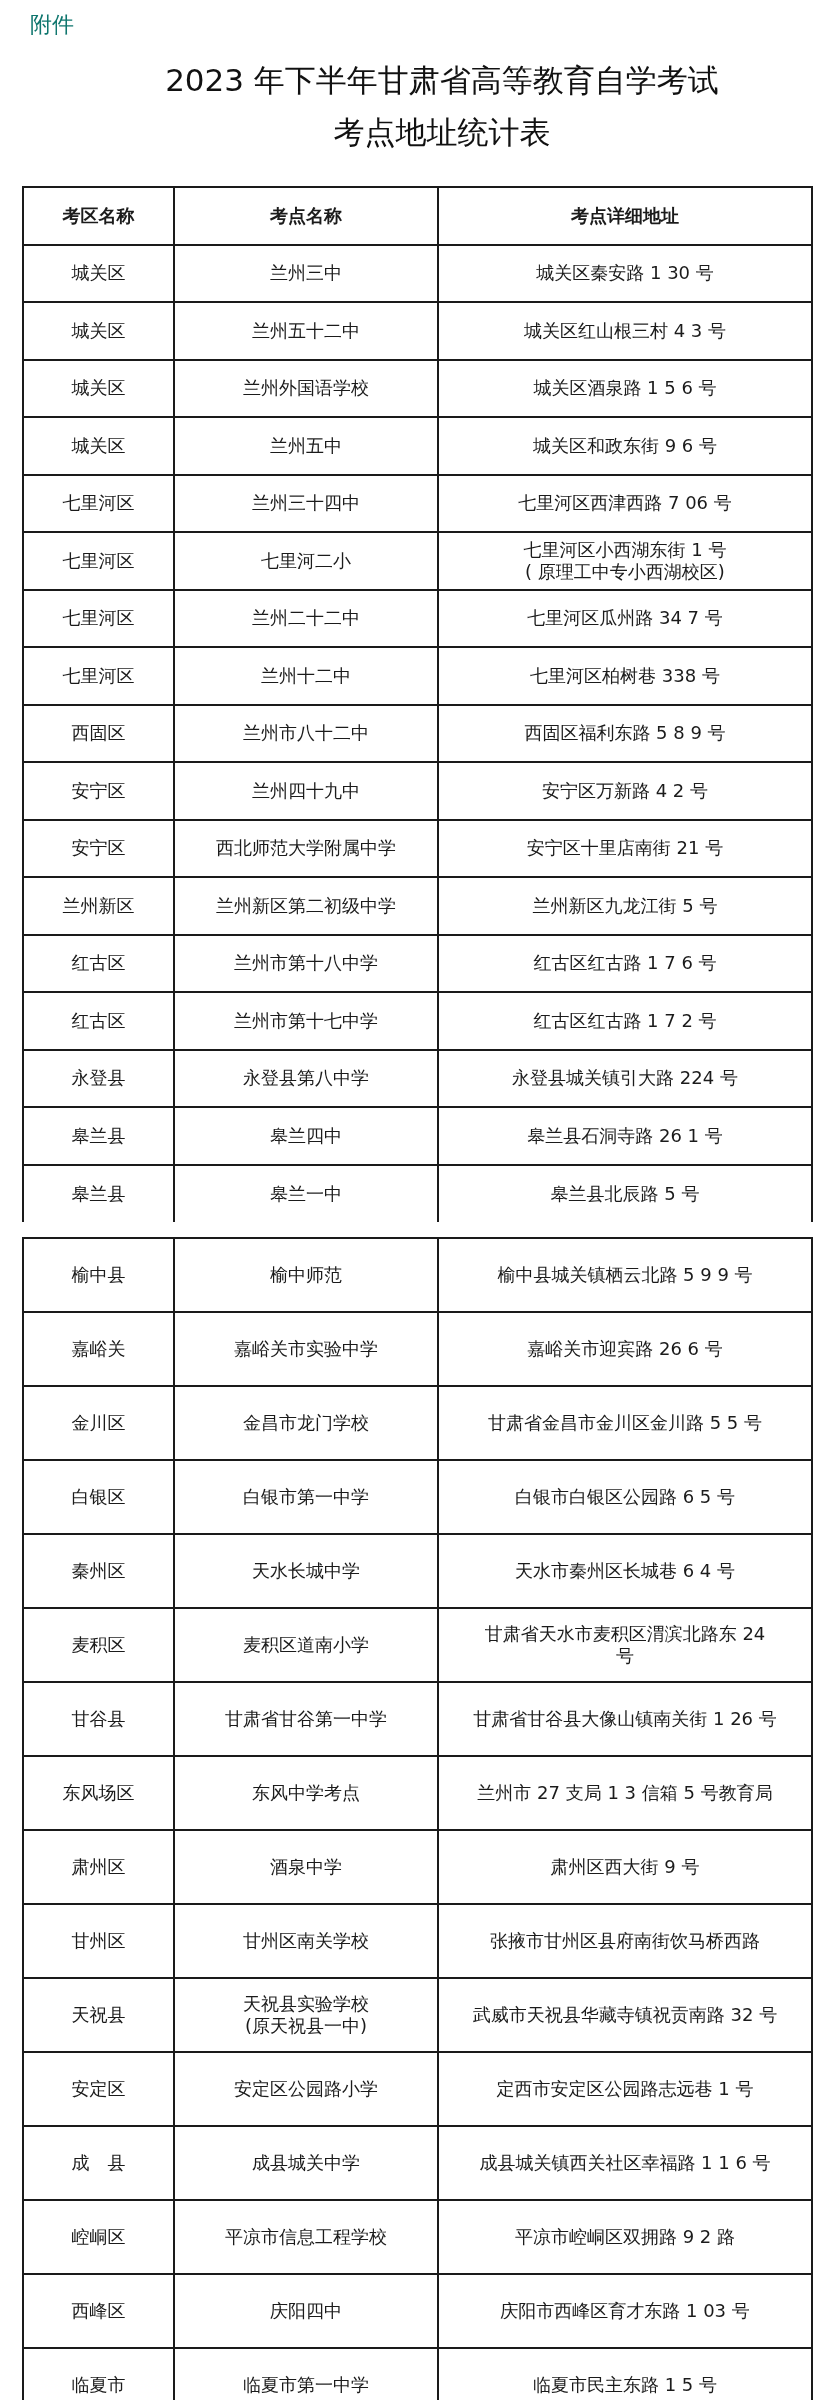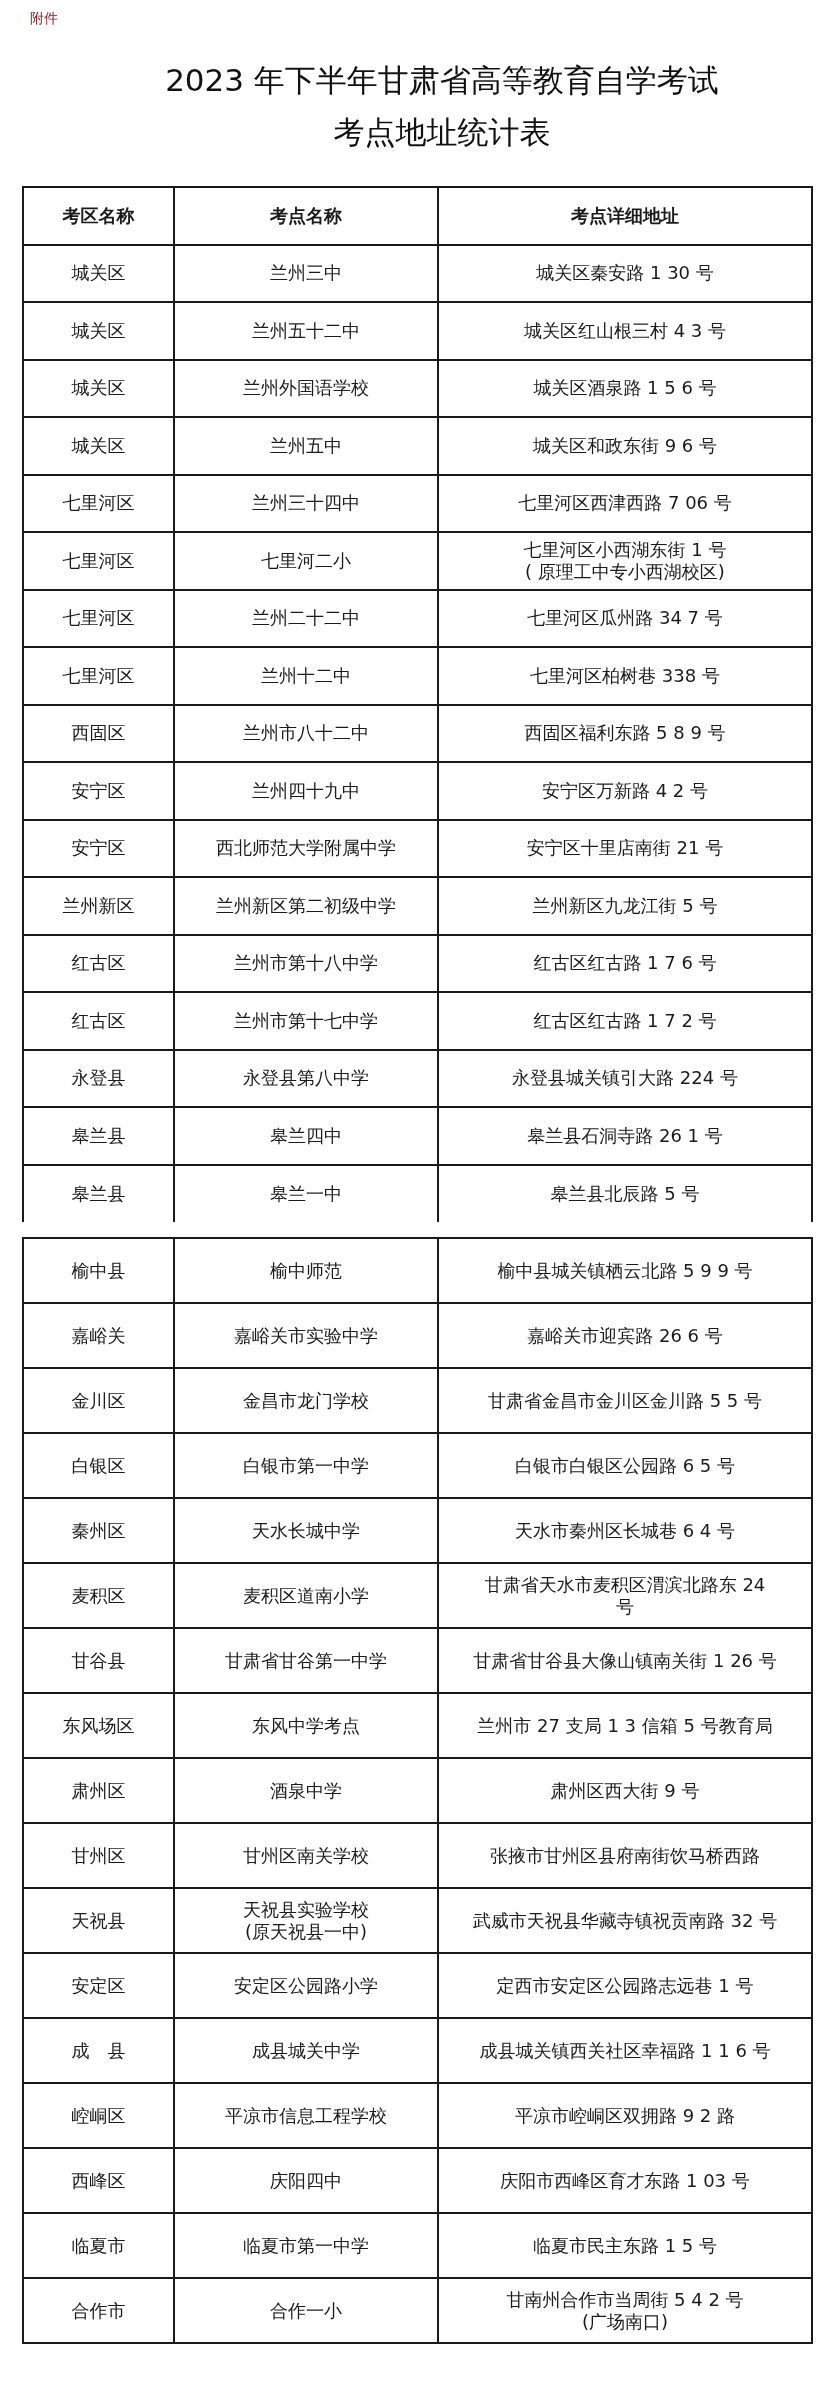--- a/index.html
+++ b/index.html
@@ -2,21 +2,21 @@
 <html><head>
 <meta charset="utf-8">
 <style>
   html, body { margin: 0; padding: 0; background: #ffffff; }
   body {
     width: 834px; height: 2400px; position: relative; overflow: hidden;
     font-family: "DejaVu Sans", "Liberation Sans", sans-serif; color: #111;
   }
   .attach {
     position: absolute; left: 30px; top: 10px;
-    font-size: 14px; color: #7f1d1d;
+    font-size: 22px; color: #0f766e;
   }
   .title {
     position: absolute; left: 0; width: 834px; text-align: center;
     font-size: 31px; color: #111; letter-spacing: 0px; line-height: 44px; padding-left: 25px;
   }
   .title.l1 { top: 58px; }
   .title.l2 { top: 110px; }
   table.grid {
     position: absolute; left: 22px; width: 789px;
     border-collapse: collapse; table-layout: fixed;
@@ -28,21 +28,21 @@
     color: #1b1b1b; font-weight: normal;
   }
   table.grid th { font-weight: bold; font-size: 18px; }
   col.c1 { width: 151px; }
   col.c2 { width: 264px; }
   col.c3 { width: 374px; }
   #sec1 { top: 186px; }
   #sec1 tr { height: 57.5px; }
   #sec1 tr.last td { border-bottom: none; }
   #sec2 { top: 1237px; }
-  #sec2 tr { height: 65px; }
+  #sec2 tr { height: 74px; }
   .addr2 { display: block; }
 </style>
 </head>
 <body>
 
 <div class="attach">附件</div>
 <div class="title l1">2023 年下半年甘肃省高等教育自学考试</div>
 <div class="title l2">考点地址统计表</div>
 
 <table class="grid" id="sec1">

